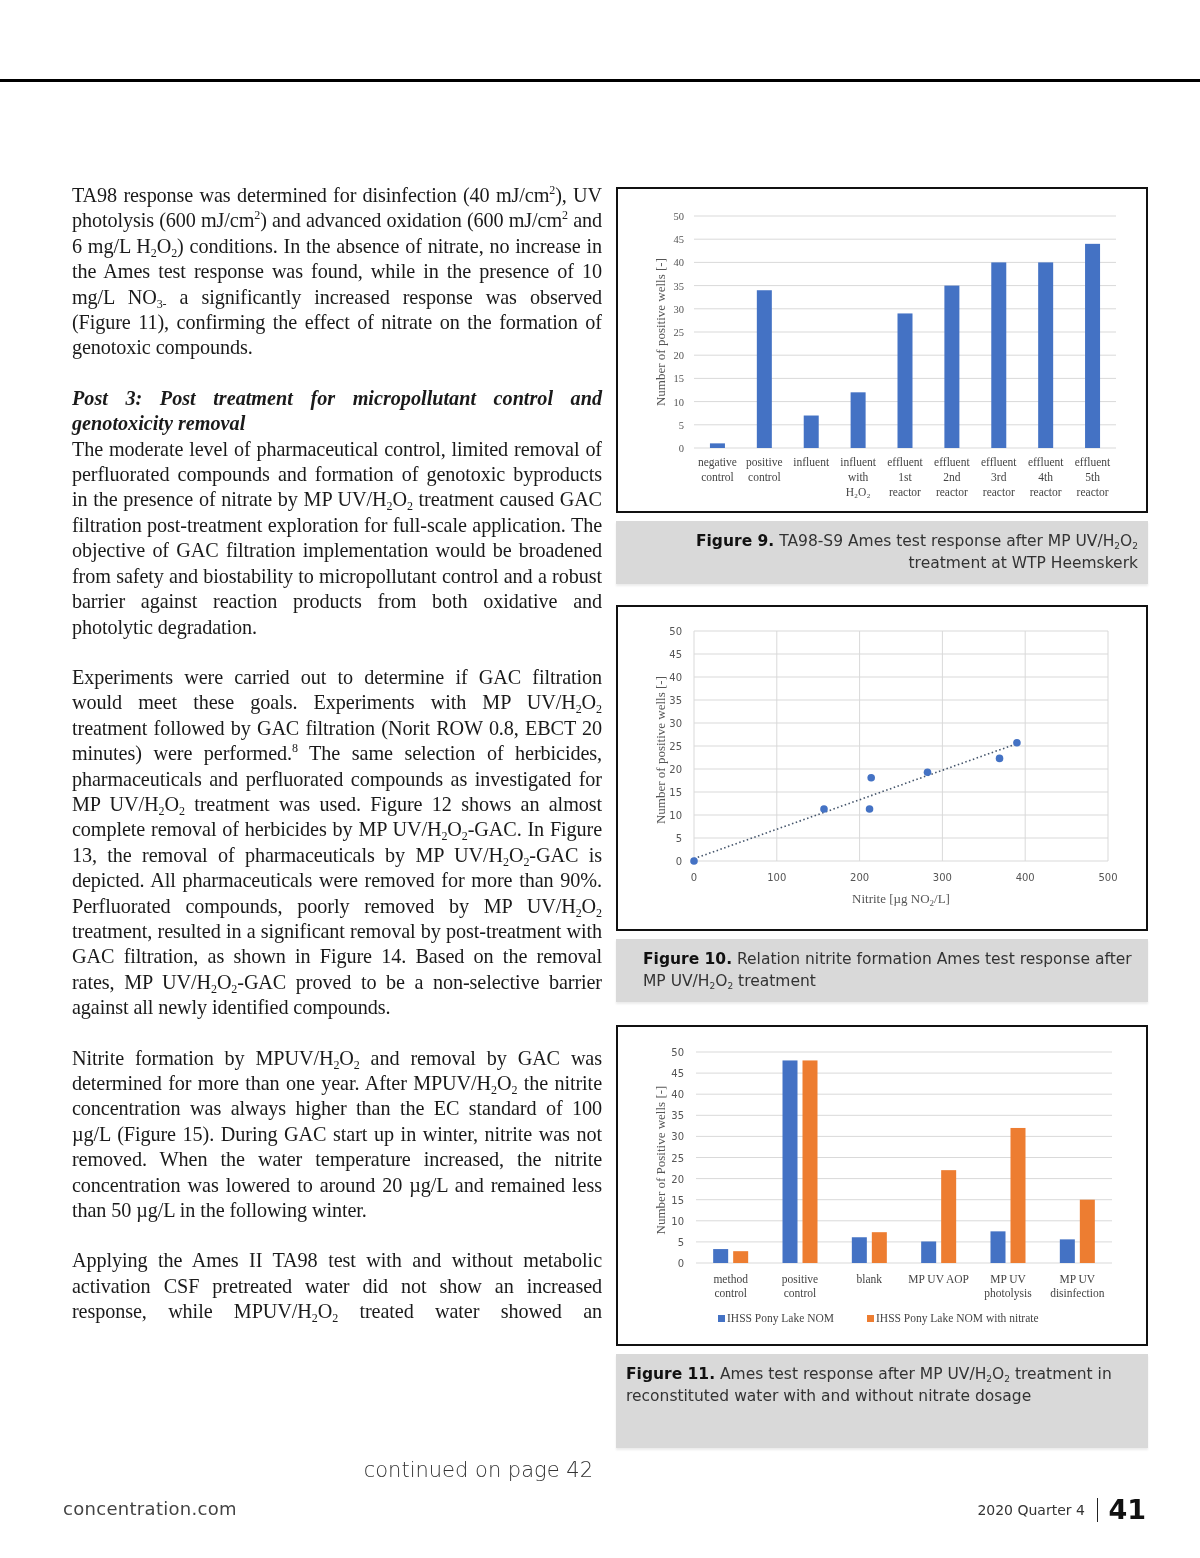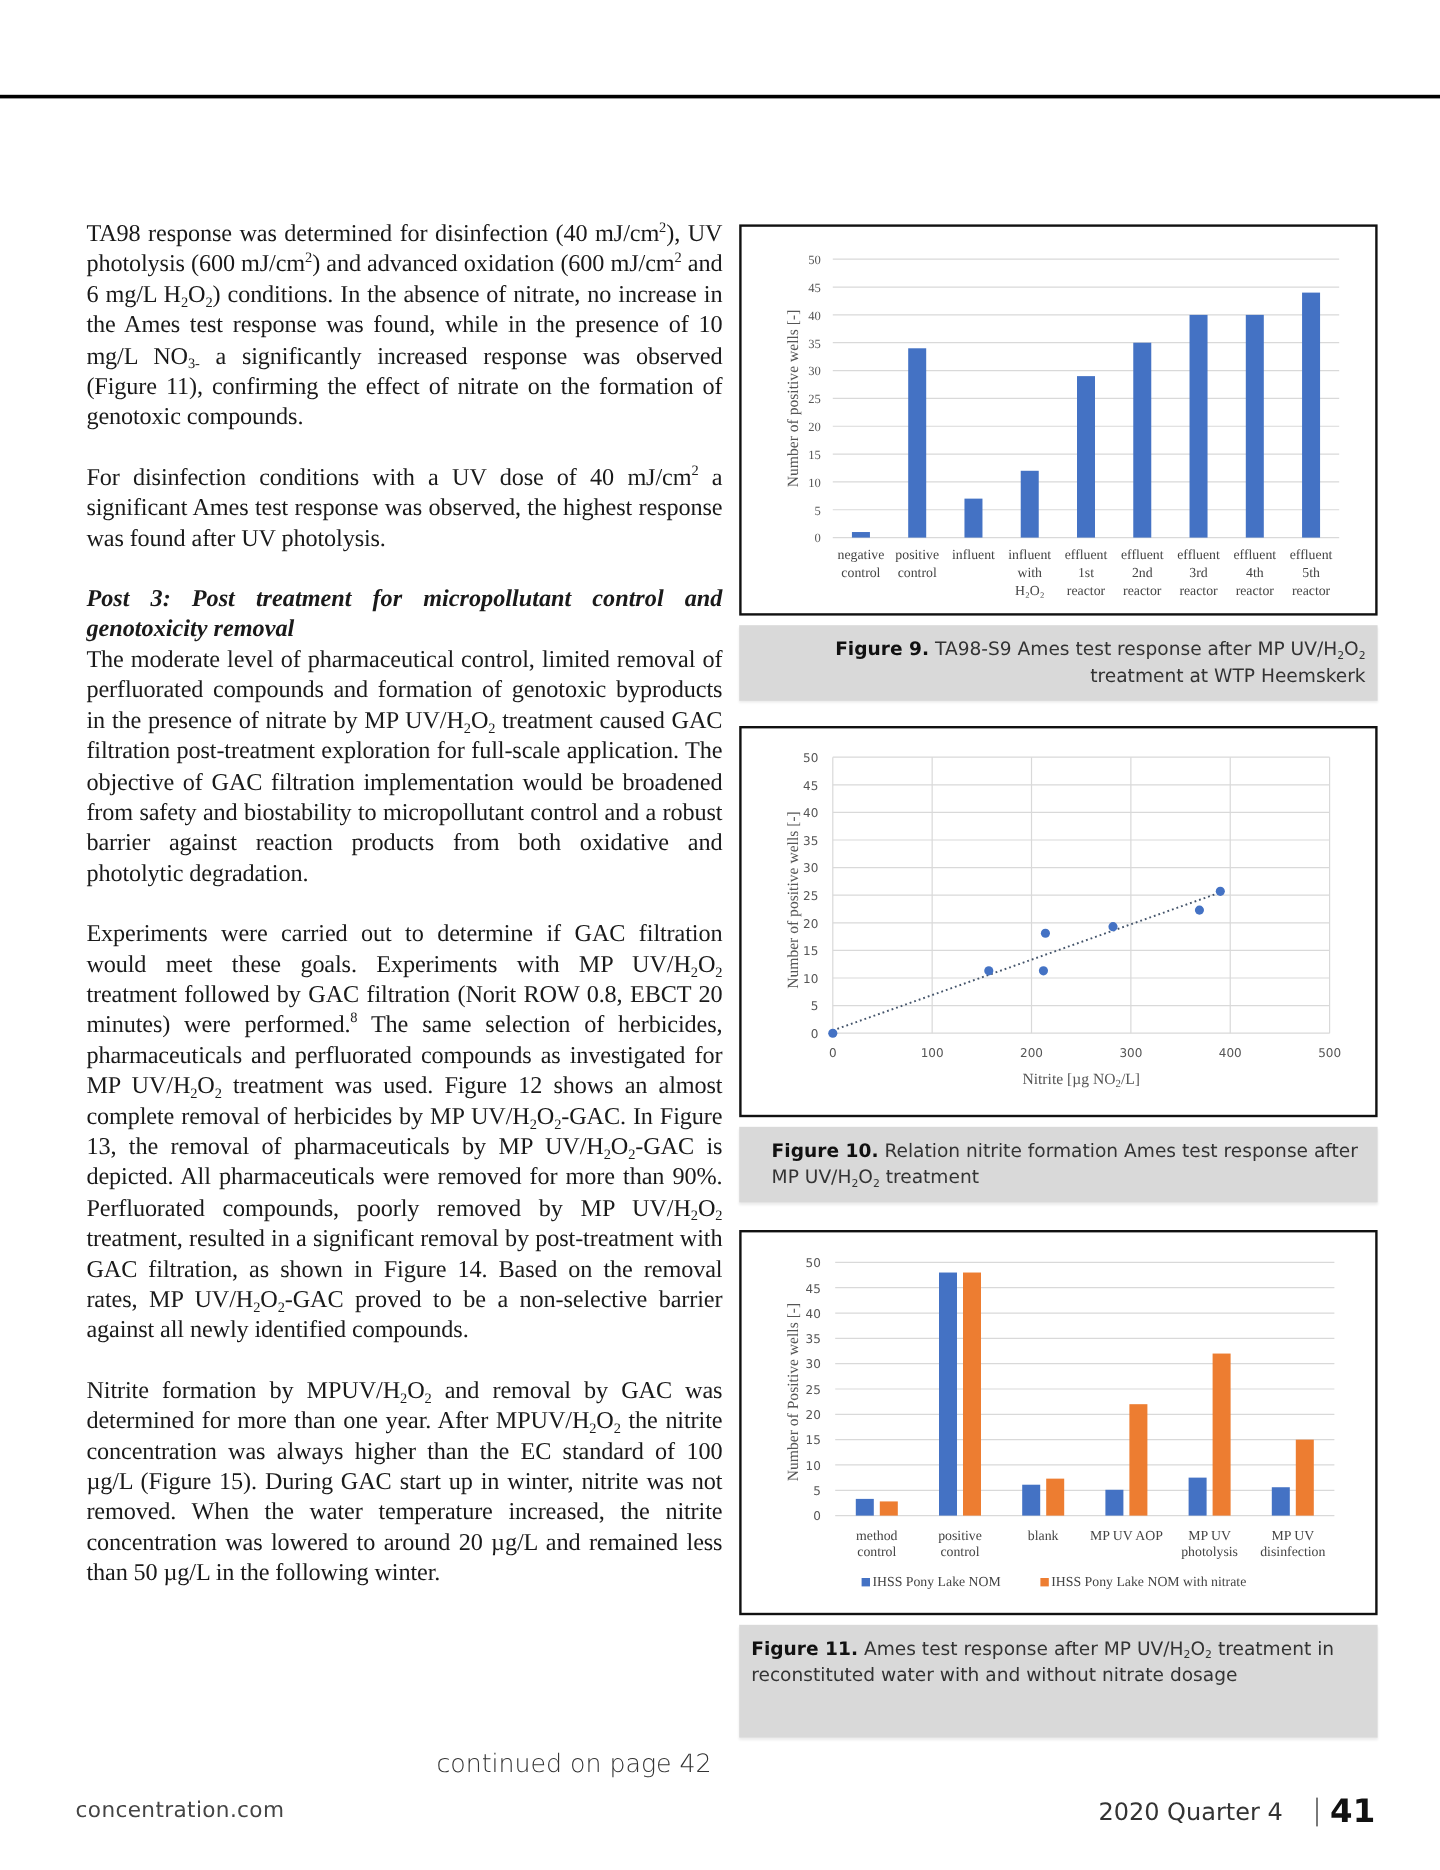--- a/index.html
+++ b/index.html
@@ -11,21 +11,21 @@
   .left-col { position: absolute; left: 72px; top: 183px; width: 530px; }
   .para { font-size: 20.2px; line-height: 25.4px; text-align: justify; margin-bottom: 25px; letter-spacing: -0.1px; }
   .para sub { font-size: 12px; line-height: 0; vertical-align: -4px; }
   .para sup { font-size: 12px; line-height: 0; vertical-align: 8px; }
   .heading { font-size: 20.2px; line-height: 25.4px; font-weight: bold; font-style: italic; text-align: justify; }
   .para.tight { margin-top: 0; }
 
   .continued { position: absolute; right: 607px; top: 1458px; font-family: "DejaVu Sans", sans-serif; font-size: 21px; color: #333; font-weight: 300; }
   .footer-left { position: absolute; left: 63px; top: 1498px; font-family: "DejaVu Sans", sans-serif; font-size: 18px; color: #444; letter-spacing: 0.3px; }
   .footer-right { position: absolute; right: 54px; top: 1494px; display: flex; align-items: center; font-family: "DejaVu Sans", sans-serif; }
-  .footer-issue { font-size: 20px; color: #333; margin-right: 28px; }
+  .footer-issue { font-size: 14px; color: #333; margin-right: 12px; }
   .footer-sep { width: 1.5px; height: 24px; background: #222; margin-right: 10px; }
   .footer-page { font-size: 27px; font-weight: bold; color: #111; }
 
   .fig-box { position: absolute; left: 616px; width: 532px; border: 2px solid #111; background: #fff; }
   .fig-caption { position: absolute; left: 616px; width: 532px; background: #d9d9d9; padding: 10px 10px 8px 10px; font-family: "DejaVu Sans", sans-serif; font-size: 15.5px; line-height: 21.5px; color: #333; box-shadow: 0 2px 2px rgba(0,0,0,0.08); }
   .fig-caption b { color: #111; font-weight: bold; }
   .fig-caption sub { font-size: 9px; vertical-align: -3px; line-height: 0; }
 
   svg text { font-family: "Liberation Serif", serif; }
   .tick { font-size: 10.5px; fill: #555; }
@@ -33,25 +33,25 @@
   .cat { font-size: 11.5px; fill: #444; }
   .axis-title { font-size: 13px; fill: #555; }
 </style>
 </head>
 <body>
 
 <div class="top-rule"></div>
 
 <div class="left-col">
   <p class="para" id="p1">TA98 response was determined for disinfection (40 mJ/cm<sup>2</sup>), UV photolysis (600 mJ/cm<sup>2</sup>) and advanced oxidation (600 mJ/cm<sup>2</sup> and 6 mg/L H<sub>2</sub>O<sub>2</sub>) conditions. In the absence of nitrate, no increase in the Ames test response was found, while in the presence of 10 mg/L NO<sub>3-</sub> a significantly increased response was observed (Figure 11), confirming the effect of nitrate on the formation of genotoxic compounds.</p>
-  <p class="para" id="p2">For disinfection conditions with a UV dose of 40 mJ/cm<sup>2</sup> a significant Ames test response was observed, the highest response was found after UV photolysis.</p>
   <div class="heading">Post 3: Post treatment for micropollutant control and genotoxicity removal</div>
   <p class="para tight" id="p3">The moderate level of pharmaceutical control, limited removal of perfluorated compounds and formation of genotoxic byproducts in the presence of nitrate by MP UV/H<sub>2</sub>O<sub>2</sub> treatment caused GAC filtration post-treatment exploration for full-scale application. The objective of GAC filtration implementation would be broadened from safety and biostability to micropollutant control and a robust barrier against reaction products from both oxidative and photolytic degradation.</p>
   <p class="para" id="p4">Experiments were carried out to determine if GAC filtration would meet these goals. Experiments with MP UV/H<sub>2</sub>O<sub>2</sub> treatment followed by GAC filtration (Norit ROW 0.8, EBCT 20 minutes) were performed.<sup>8</sup> The same selection of herbicides, pharmaceuticals and perfluorated compounds as investigated for MP UV/H<sub>2</sub>O<sub>2</sub> treatment was used. Figure 12 shows an almost complete removal of herbicides by MP UV/H<sub>2</sub>O<sub>2</sub>-GAC. In Figure 13, the removal of pharmaceuticals by MP UV/H<sub>2</sub>O<sub>2</sub>-GAC is depicted. All pharmaceuticals were removed for more than 90%. Perfluorated compounds, poorly removed by MP UV/H<sub>2</sub>O<sub>2</sub> treatment, resulted in a significant removal by post-treatment with GAC filtration, as shown in Figure 14. Based on the removal rates, MP UV/H<sub>2</sub>O<sub>2</sub>-GAC proved to be a non-selective barrier against all newly identified compounds.</p>
   <p class="para" id="p5">Nitrite formation by MPUV/H<sub>2</sub>O<sub>2</sub> and removal by GAC was determined for more than one year. After MPUV/H<sub>2</sub>O<sub>2</sub> the nitrite concentration was always higher than the EC standard of 100 µg/L (Figure 15). During GAC start up in winter, nitrite was not removed. When the water temperature increased, the nitrite concentration was lowered to around 20 µg/L and remained less than 50 µg/L in the following winter.</p>
+  <p class="para" id="p6" style="text-align-last: justify;">Applying the Ames II TA98 test with and without metabolic activation CSF pretreated water did not show an increased response, while MPUV/H<sub>2</sub>O<sub>2</sub> treated water showed an</p>
 </div>
 
 <div class="continued">continued on page 42</div>
 <div class="footer-left">concentration.com</div>
 <div class="footer-right">
   <span class="footer-issue">2020 Quarter 4</span>
   <span class="footer-sep"></span>
   <span class="footer-page">41</span>
 </div>
 

